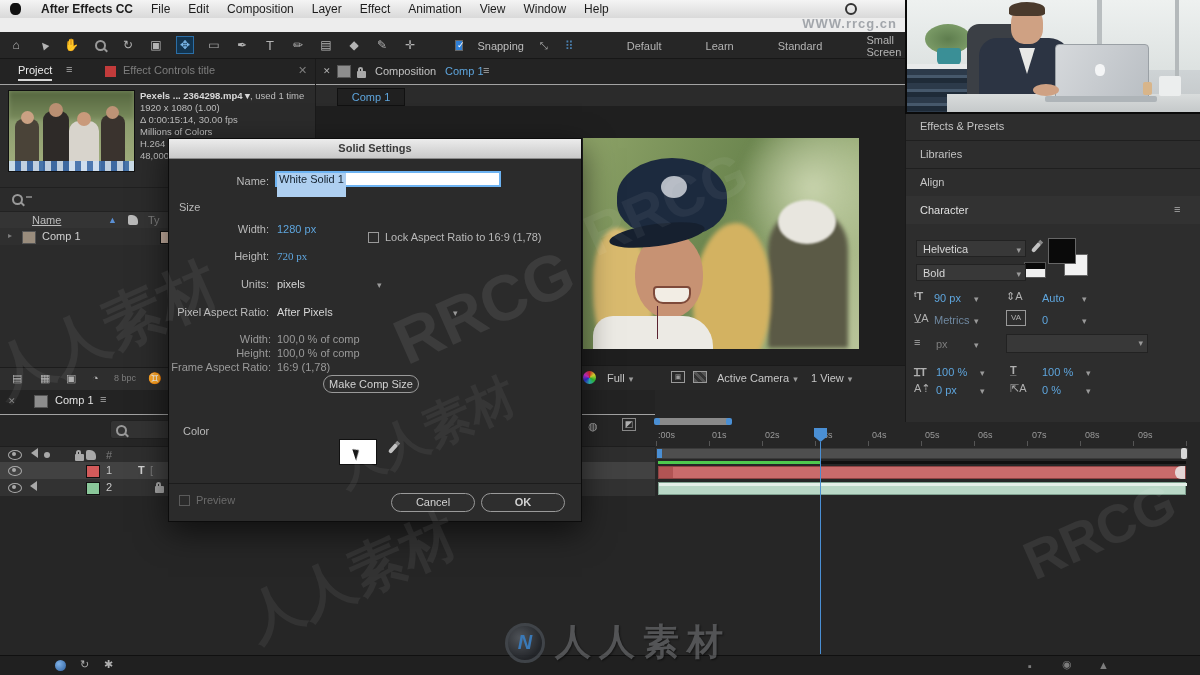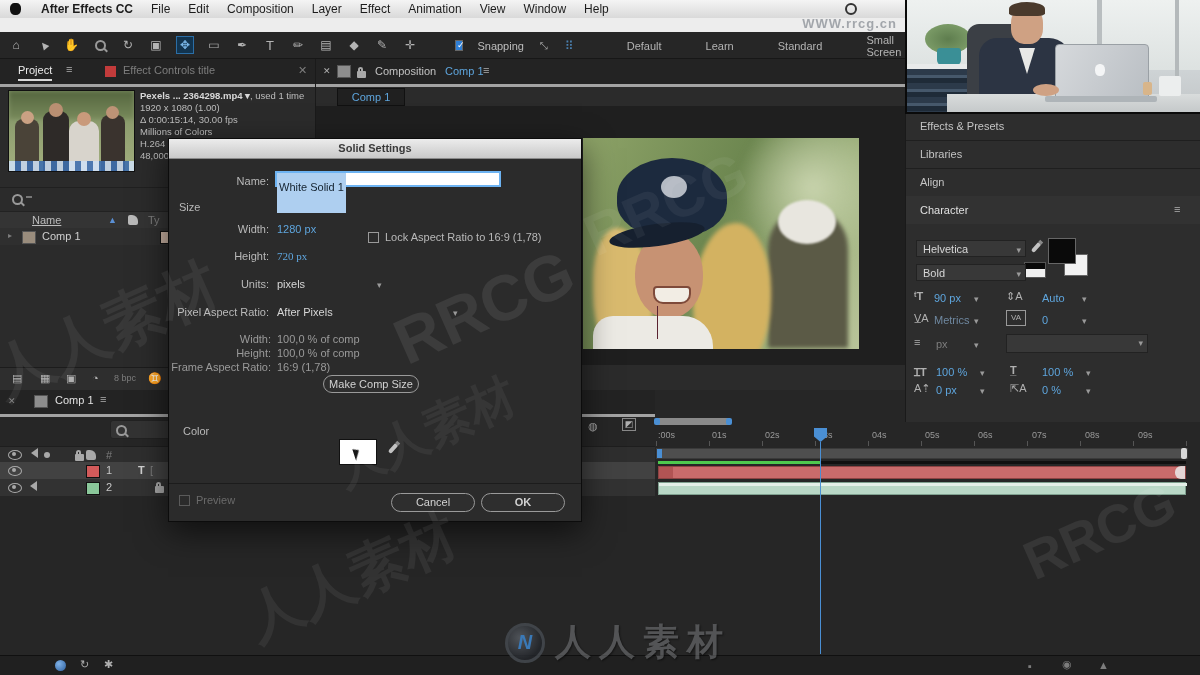--- a/index.html
+++ b/index.html
@@ -19,21 +19,21 @@
   
   .toolbar{left:0;top:32px;width:905px;height:27px;background:#262626;border-bottom:1px solid #171717;
     display:flex;align-items:center;z-index:20;box-sizing:border-box;padding-left:8px;gap:12px;}
   .tool{width:16px;height:16px;display:flex;align-items:center;justify-content:center;color:#b4b4b4;font-size:12px;}
   .tool.sel{background:#12344f;border:1px solid #2b6ea6;color:#79b6e8;}
   .tbar-right{position:absolute;left:455px;top:0;height:27px;display:flex;align-items:center;gap:14px;color:#bdbdbd;}
   .ws{color:#b3b3b3;font-size:11px;}
   .chk{width:11px;height:11px;background:#2f7fd6;border:1px solid #666;box-sizing:border-box;position:relative;}
   .chk::after{content:"✓";position:absolute;left:1px;top:-1px;color:#fff;font-size:9px;}
   
-  .tabbar{background:#232323;border-bottom:3px solid #a3a3a3;}
+  .tabbar{background:#232323;border-bottom:1px solid #a3a3a3;}
   .chev::after{content:"▾";color:#9a9a9a;font-size:9px;margin-left:4px;}
   .blue{color:#5ea5dd;}
   .dim{color:#7d7d7d;}
   .i-mag{width:7px;height:7px;border:2px solid #999;border-radius:50%;position:relative;display:inline-block;}
   .i-mag::after{content:"";position:absolute;width:5px;height:2px;background:#999;transform:rotate(45deg);right:-4px;bottom:-2px;}
   .i-eye{width:12px;height:8px;border:1px solid #a8a8a8;border-radius:50%;position:relative;display:inline-block;}
   .i-eye::after{content:"";position:absolute;left:3px;top:1px;width:4px;height:4px;border-radius:50%;background:#a8a8a8;}
   .i-spk{width:0;height:0;border:5px solid transparent;border-right:7px solid #a8a8a8;display:inline-block;}
   .i-lock{width:9px;height:7px;background:#a8a8a8;border-radius:1px;position:relative;display:inline-block;}
   .i-lock::before{content:"";position:absolute;top:-4px;left:1px;width:5px;height:4px;border:2px solid #a8a8a8;border-bottom:none;border-radius:4px 4px 0 0;box-sizing:border-box;}
@@ -133,20 +133,28 @@
         <div class="abs" style="left:78px;top:38px;width:26px;height:22px;background:#cfd4da;border-radius:50%;opacity:.85;"></div>
         <div class="abs" style="left:26px;top:86px;width:96px;height:22px;background:#16202f;border-radius:50%;transform:rotate(-8deg);"></div>
 
         <div class="abs" style="left:10px;top:178px;width:120px;height:40px;background:#eceae4;border-radius:20px 30px 0 0;"></div>
       </div>
 
       <div class="abs" style="left:342px;top:200px;width:1px;height:33px;background:#5a2330;"></div>
 
     </div>
 
+    <div class="abs" style="left:0;top:306px;width:590px;height:25px;background:#282828;border-top:1px solid #1a1a1a;">
+      <span class="abs" style="left:268px;top:5px;width:13px;height:13px;border-radius:50%;background:conic-gradient(#e33,#ee3,#3c3,#3cc,#33e,#e3e,#e33);"></span>
+      <span class="abs" style="left:292px;top:6px;color:#c6c6c6;"><span>Full</span><span class="chev"></span></span>
+      <span class="abs" style="left:356px;top:5px;width:14px;height:12px;border:1px solid #9a9a9a;box-sizing:border-box;text-align:center;font-size:7px;color:#9a9a9a;line-height:10px;">▣</span>
+      <span class="abs" style="left:378px;top:5px;width:14px;height:12px;border:1px solid #9a9a9a;box-sizing:border-box;background:repeating-linear-gradient(45deg,#555 0 3px,#333 3px 6px);"></span>
+      <span class="abs" style="left:402px;top:6px;color:#c6c6c6;"><span>Active Camera</span><span class="chev"></span></span>
+      <span class="abs" style="left:496px;top:6px;color:#c6c6c6;"><span>1 View</span><span class="chev"></span></span>
+    </div>
   </div>
 
   <div class="abs" style="left:0;top:59px;width:315px;height:331px;background:#2b2b2b;border-right:1px solid #1a1a1a;">
     <div class="abs tabbar" style="left:0;top:0;width:315px;height:25px;">
       <span class="abs" style="left:18px;top:5px;color:#ececec;border-bottom:2px solid #d8d8d8;padding-bottom:3px;">Project</span>
       <span class="abs glyph" style="left:66px;top:4px;">≡</span>
       <span class="abs" style="left:105px;top:7px;width:11px;height:11px;background:#c23b3b;"></span>
       <span class="abs dim" style="left:123px;top:5px;">Effect Controls title</span>
       <span class="abs dim" style="left:298px;top:5px;">✕</span>
     </div>
@@ -346,21 +354,21 @@
     <span class="abs dim" style="left:1028px;top:4px;">▪</span>
     <span class="abs dim" style="left:1062px;top:2px;">◉</span>
     <span class="abs dim" style="left:1098px;top:3px;">▲</span>
   </div>
 
   <div class="abs" style="left:168px;top:138px;width:412px;height:382px;background:#2b2b2b;border:1px solid #0c0c0c;box-shadow:0 10px 30px rgba(0,0,0,.6);z-index:50;font-size:11px;">
     <div class="abs" style="left:0;top:0;width:412px;height:19px;background:linear-gradient(#ececec,#c9c9c9);border-bottom:1px solid #8a8a8a;text-align:center;color:#3a3a3a;line-height:18px;font-weight:bold;">Solid Settings</div>
 
     <span class="abs" style="left:0;top:36px;width:100px;text-align:right;color:#b9b9b9;">Name:</span>
     <div class="abs" style="left:106px;top:32px;width:226px;height:16px;background:#fff;border:2px solid #6db3f2;box-sizing:border-box;">
-      <span style="display:inline-block;background:#aecff0;color:#14222f;height:24px;line-height:12px;padding:8px 2px;">White Solid 1</span>
+      <span style="display:inline-block;background:#aecff0;color:#14222f;height:24px;line-height:12px;padding:0 2px;">White Solid 1</span>
     </div>
 
     <span class="abs" style="left:10px;top:62px;color:#b9b9b9;">Size</span>
 
     <span class="abs" style="left:40px;top:84px;width:60px;text-align:right;color:#b9b9b9;">Width:</span>
     <span class="abs blue" style="left:108px;top:84px;">1280 px</span>
 
     <span class="abs" style="left:199px;top:93px;width:11px;height:11px;border:1px solid #9a9a9a;box-sizing:border-box;background:#2b2b2b;"></span>
     <span class="abs" style="left:216px;top:92px;color:#b9b9b9;">Lock Aspect Ratio to 16:9 (1,78)</span>
 

